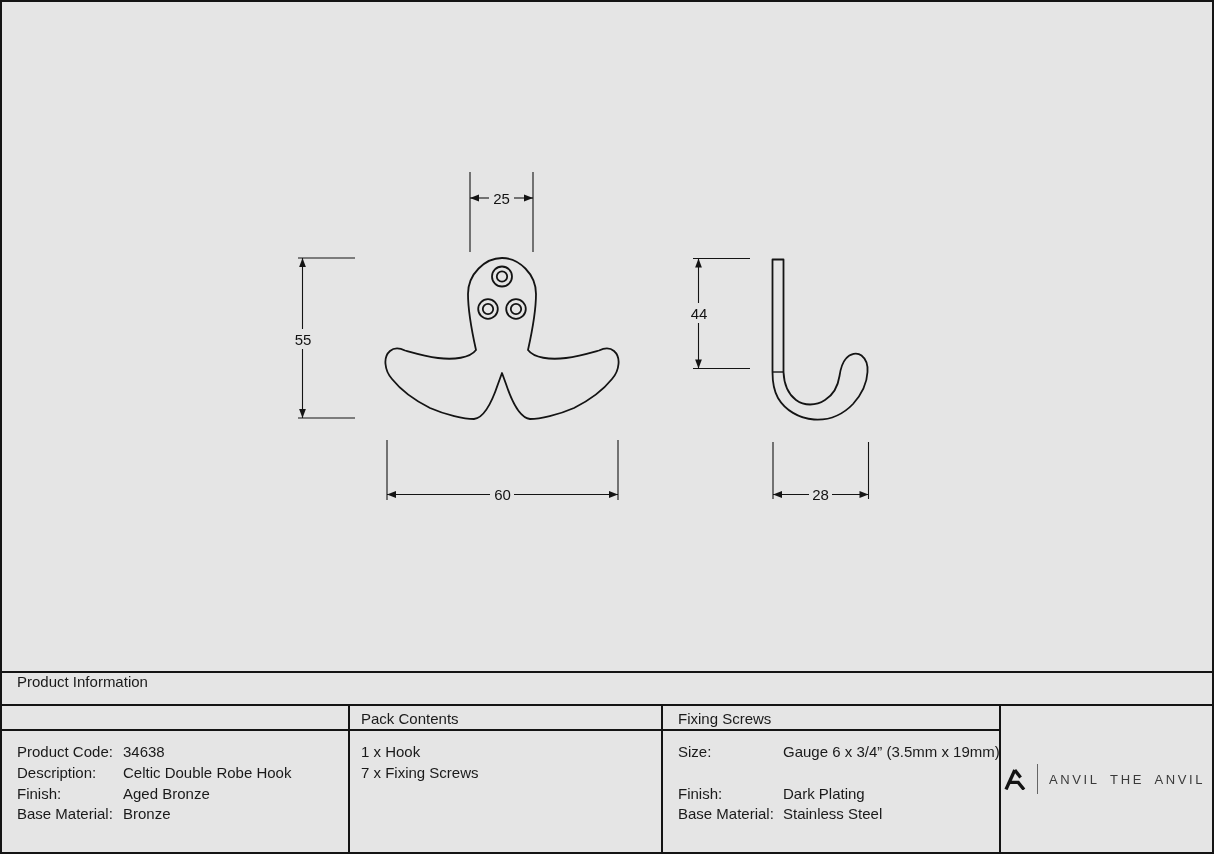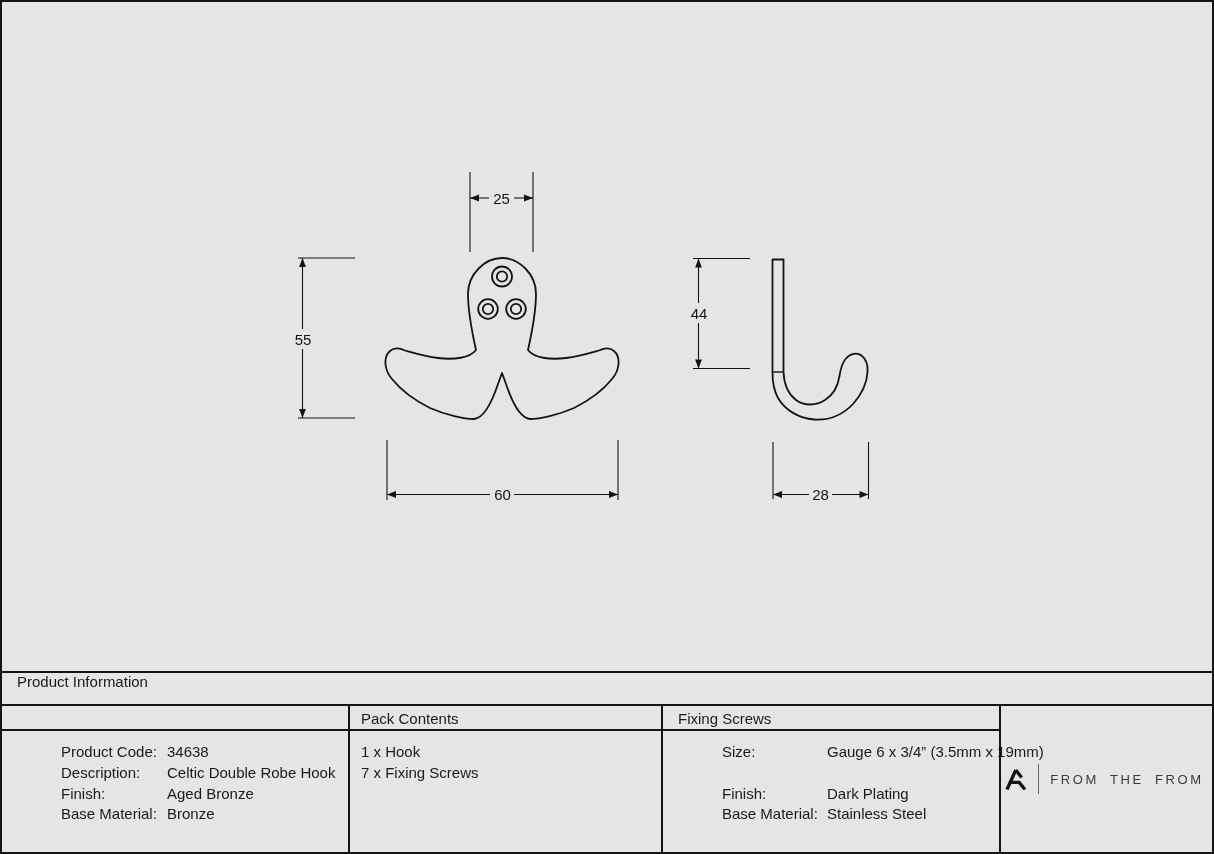--- a/index.html
+++ b/index.html
@@ -4,21 +4,21 @@
 <style>
   html,body{margin:0;padding:0;background:#9a9a9a;}
   .canvas{
     position:relative;width:1214px;height:854px;background:#e5e5e5;
     border:2px solid #141414;box-sizing:border-box;overflow:hidden;
     font-family:"Liberation Sans",sans-serif;color:#1a1a1a;
   }
   .hline,.vline{position:absolute;background:#141414;}
   .txt{position:absolute;font-size:15px;line-height:18px;white-space:nowrap;}
   .trow{position:absolute;font-size:15px;line-height:20px;white-space:nowrap;}
-  .trow .lbl{display:inline-block;margin-left:44px;}
+  .trow .lbl{display:inline-block;}
   .col1 .lbl{width:106px;}
   .col3 .lbl{width:105px;}
   .logo-cell{
     position:absolute;left:997px;top:704px;width:211px;height:146px;
     display:flex;align-items:center;justify-content:center;
   }
   .logo-sep{width:1px;height:30px;background:#666;margin:0 11px 0 9px;}
   .logo-text{font-size:13px;letter-spacing:2.6px;word-spacing:5px;color:#3a3a3a;}
   svg{display:block;}
   #drawing{position:absolute;left:0;top:0;}
@@ -166,16 +166,16 @@
 
   <div class="logo-cell">
     <svg width="24" height="21" viewBox="0 0 24 21">
       <g stroke="#141414" stroke-width="3.3" fill="none" stroke-linecap="butt">
         <path d="M2,20.5 L10.8,1"></path>
         <path d="M10.8,1 L16.6,8.6"></path>
         <path d="M5.4,13.4 L14.2,13.4 L20,20.6"></path>
       </g>
     </svg>
     <div class="logo-sep"></div>
-    <span class="logo-text">FROM THE FROM</span>
+    <span class="logo-text">ANVIL THE ANVIL</span>
   </div>
 
 </div>
 
 </body></html>

